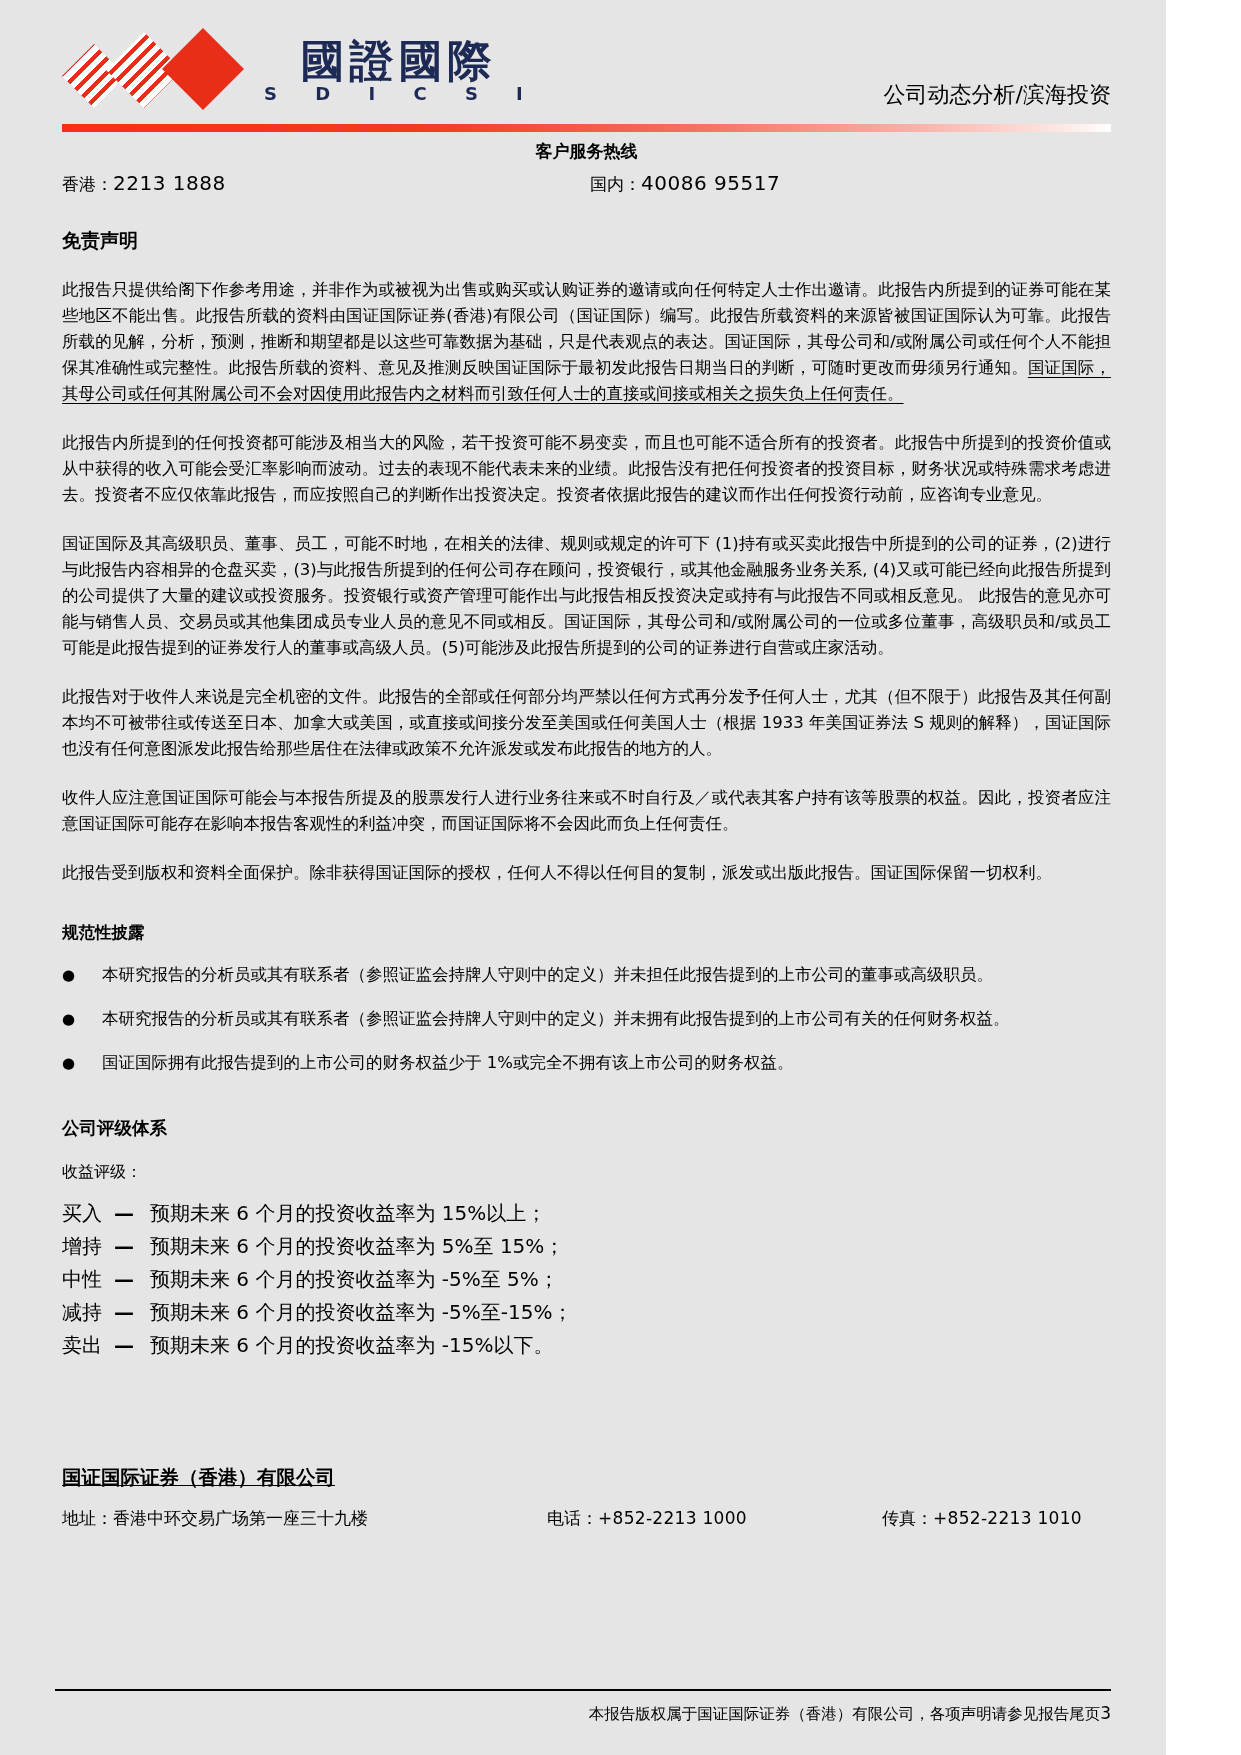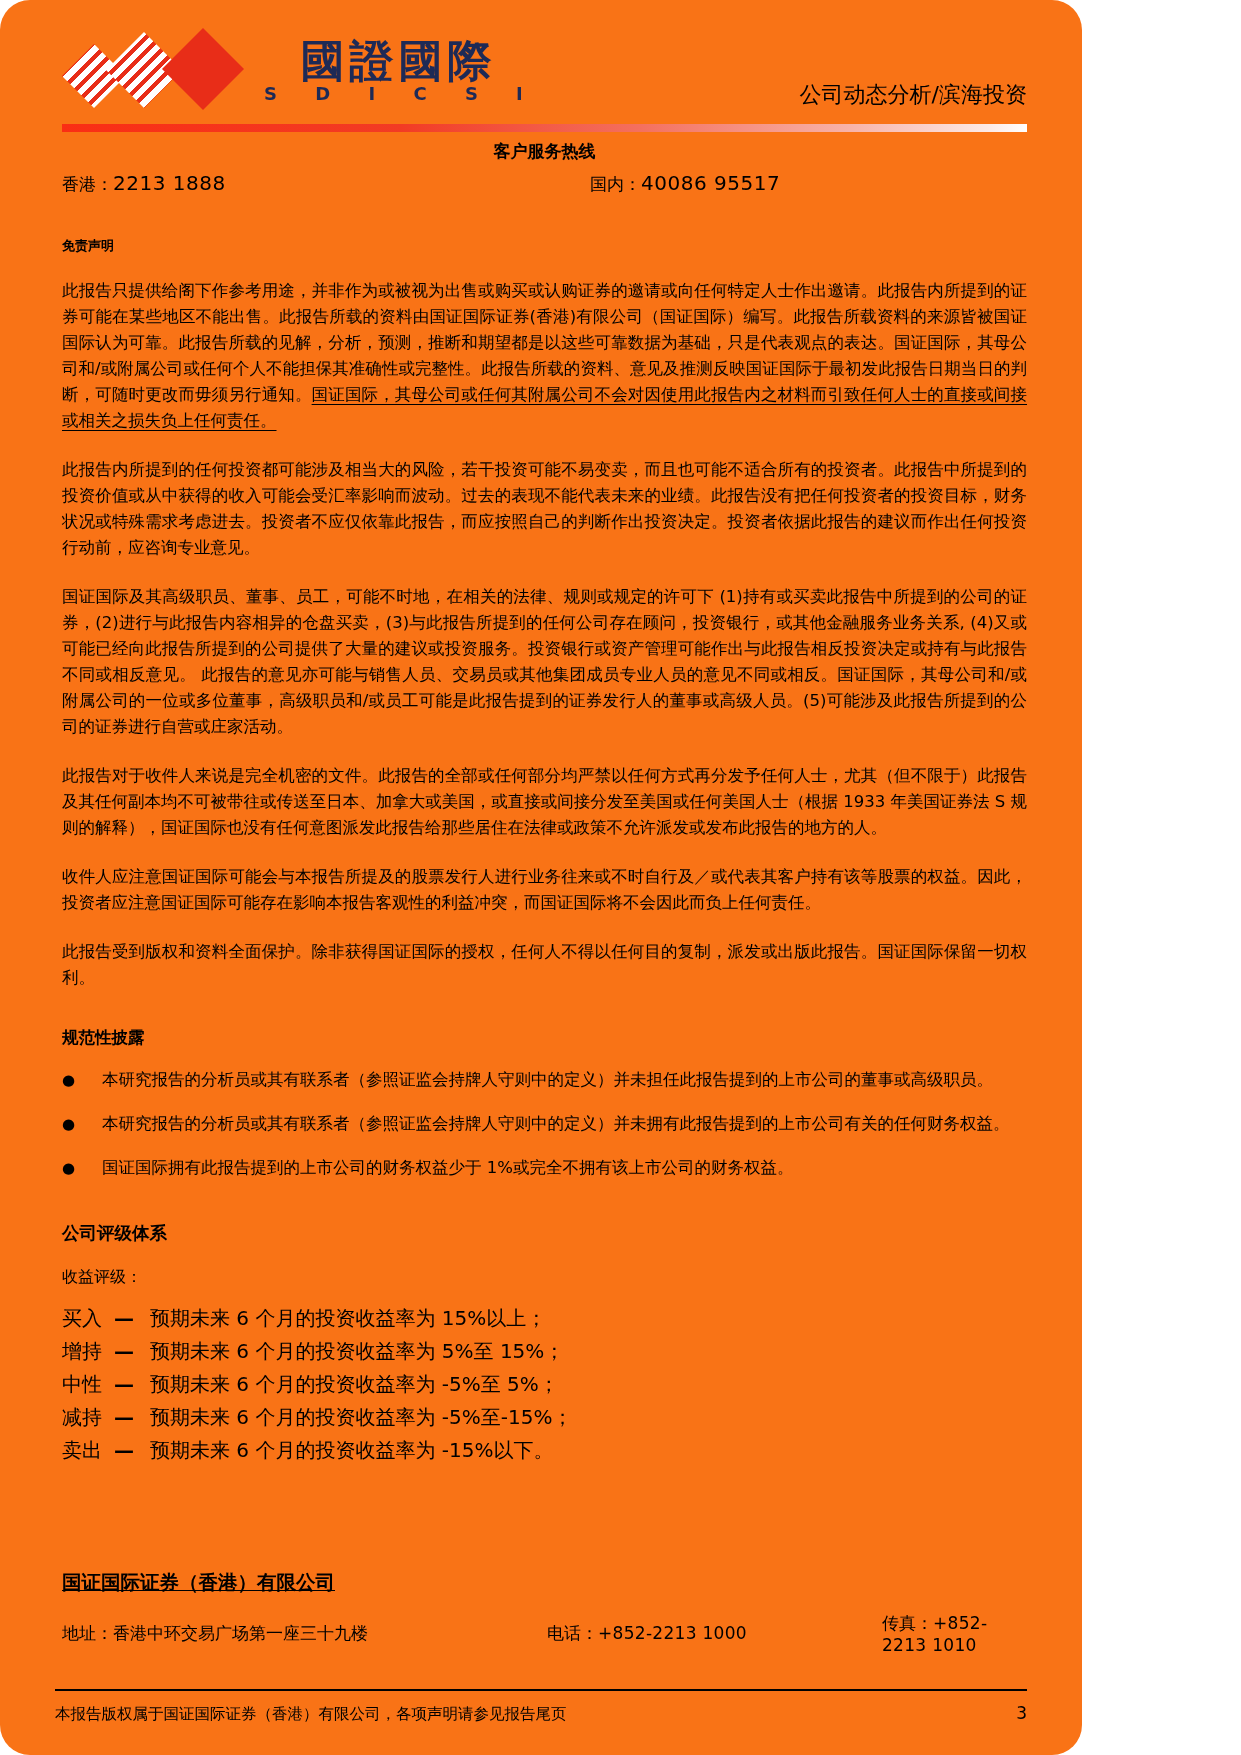--- a/index.html
+++ b/index.html
@@ -1,24 +1,23 @@
 <!DOCTYPE html>
 <html><head>
 <meta charset="utf-8">
 <style>
   * { margin:0; padding:0; box-sizing:border-box; }
   html,body { background:#ffffff; }
   .page {
     position:relative;
-    width:1082px; height:1755px;
-    background:#f97316;
+    width:1166px; height:1755px;
+    background:#e5e5e5;
     font-family:"DejaVu Sans", sans-serif;
     color:#000;
     overflow:hidden;
-    border-radius:30px;
   }
   .content { padding:26px 55px 0 62px; }
 
   
   .header { display:flex; justify-content:space-between; align-items:flex-end; }
   .logo-row { display:flex; align-items:center; }
   .logo-mark { position:relative; width:182px; height:90px; flex:0 0 auto; }
   .diamond {
     position:absolute;
     clip-path:polygon(50% 0, 100% 50%, 50% 100%, 0 50%);
@@ -46,21 +45,21 @@
   }
 
   
   .hotline-title { margin-top:8px; font-size:17px; font-weight:bold;text-align:center; }
   .phones { display:flex; margin-top:8px; align-items:baseline; }
   .phone { font-size:17px; }
   .phone-hk { width:528px; flex:0 0 auto; }
   .ph-num { font-size:20px; letter-spacing:0.5px; }
 
   
-  .disclaimer-title { margin-top:41px; font-size:13px; font-weight:bold; }
+  .disclaimer-title { margin-top:32px; font-size:19px; font-weight:bold; }
   .para {
     margin-top:23px;
     font-size:16.5px; line-height:26px;
     text-align:justify;
   }
   .ul-span { text-decoration:underline; text-underline-offset:4px; }
 
   
   .disclosure-title { margin-top:36px; font-size:16.5px; font-weight:bold; }
   .bullet-row { display:flex; margin-top:18px; }
@@ -82,21 +81,21 @@
   .company-row { display:flex; margin-top:16px; font-size:17px; align-items:center;gap:30px; }
   .company-address { width:455px; flex:0 0 auto; }
   .company-phone { width:305px; flex:0 0 auto; }
   .num { letter-spacing:0.3px; }
 
   
   .page-footer {
     position:absolute; left:55px; right:55px; top:1689px;
     border-top:2px solid #000;
     padding-top:12px;
-    display:flex; justify-content:space-between; align-items:baseline;
+    display:flex; justify-content:flex-end; align-items:baseline;
     font-size:15.5px;
   }
   .page-num { font-size:17px; }
 </style>
 </head>
 <body>
 
 <div class="page">
   <div class="content">
 

